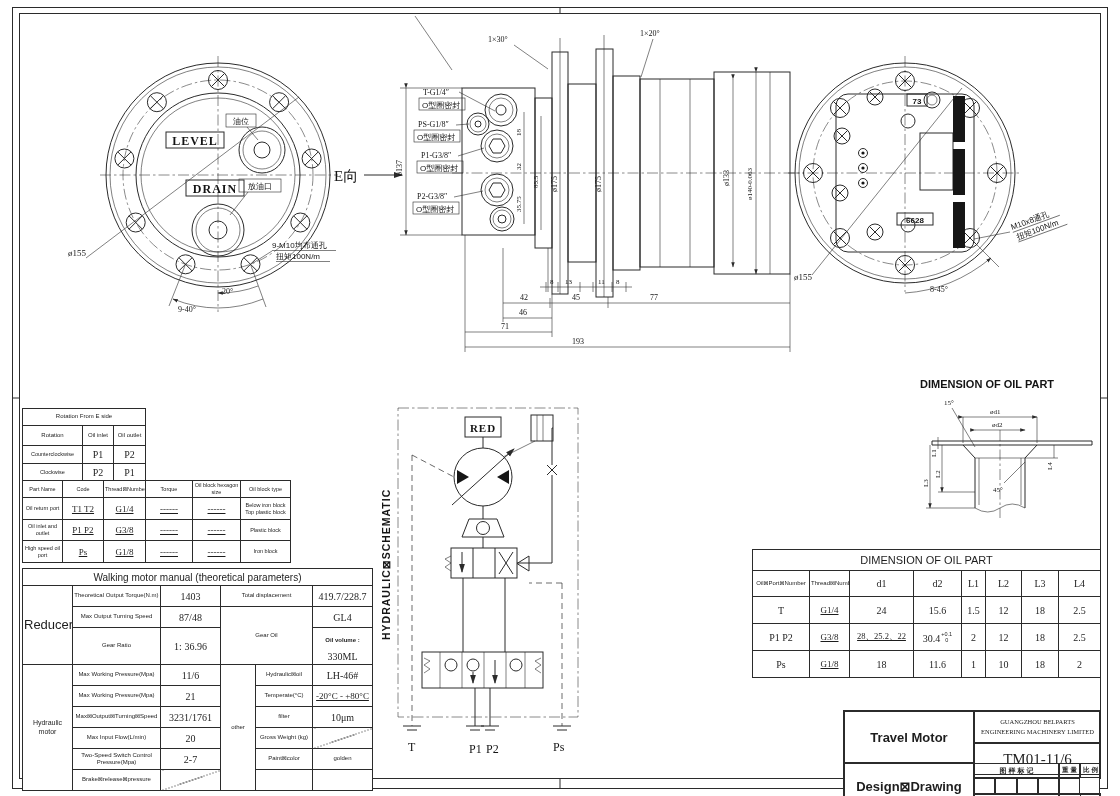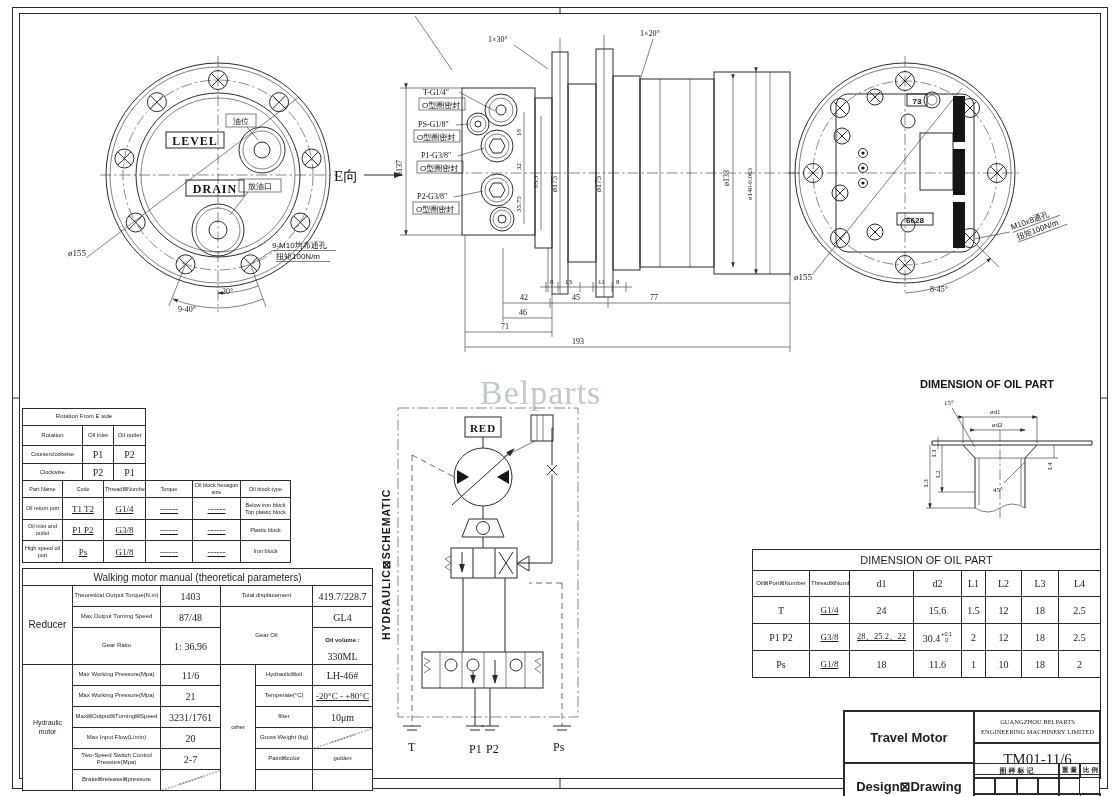--- a/index.html
+++ b/index.html
@@ -39,21 +39,20 @@
   .tolwrap{display:inline-flex;flex-direction:column;vertical-align:middle;margin-left:1px;}
 </style>
 </head>
 <body>
 
 <div class="sheet">
 
   <div class="frame-outer"></div>
   <div class="frame-inner"></div>
 
-  <div class="watermark">Belparts</div>
 
   <svg width="1120" height="796" viewBox="0 0 1120 796">
     <defs>
       <g id="boltL">
           <circle r="9.5" class="ln"></circle>
           <line x1="-6.7" y1="-6.7" x2="6.7" y2="6.7" class="ln"></line>
           <line x1="-6.7" y1="6.7" x2="6.7" y2="-6.7" class="ln"></line>
         </g>
       <g id="boltS">
           <circle r="8" class="ln"></circle>
@@ -462,21 +461,21 @@
         <col style="width:60px">
         <col style="width:35px">
         <col style="width:57px">
         <col style="width:60px">
       </colgroup>
     <tbody>
         <tr style="height:17px">
           <th colspan="6" class="ttl">Walking motor manual (theoretical parameters)</th>
         </tr>
     <tr style="height:21px">
-      <td rowspan="3" class="lab" style="font-size:10px">Reducer</td>
+      <td rowspan="3" class="lab" style="font-size:13px">Reducer</td>
       <td class="lab">Theoretical Output Torque(N.m)</td>
       <td class="val">1403</td>
       <td colspan="2" class="lab">Total displacement</td>
       <td class="val">419.7/228.7</td>
     </tr>
     <tr style="height:21px">
       <td class="lab">Max Output Turning Speed</td>
       <td class="val">87/48</td>
       <td colspan="2" rowspan="2" class="lab">Gear Oil</td>
       <td class="val">GL4</td>

